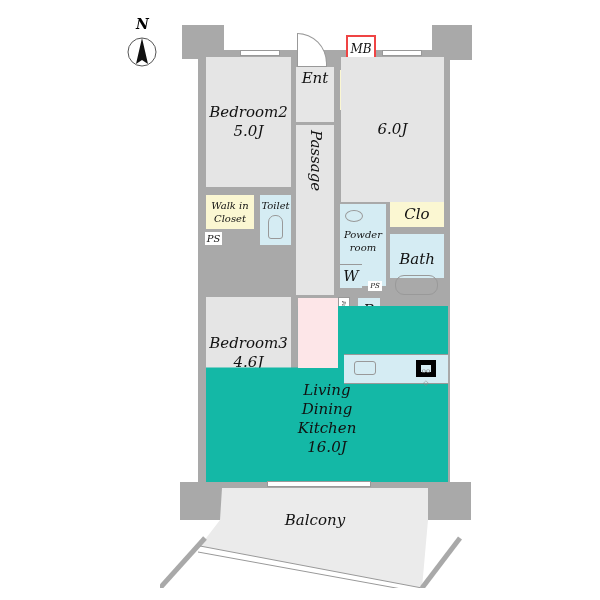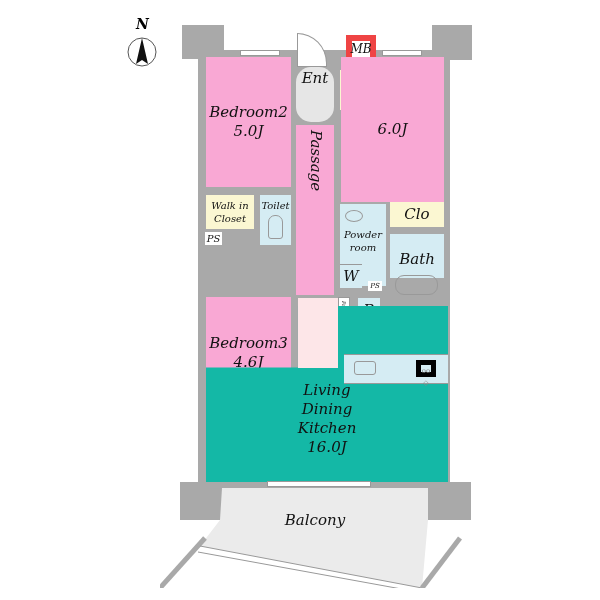--- a/index.html
+++ b/index.html
@@ -1,20 +1,20 @@
 <!DOCTYPE html>
 <html><head>
 <meta charset="utf-8">
 <style>
   html, body { margin:0; padding:0; background:#ffffff; }
   body { width:600px; height:600px; position:relative; overflow:hidden; font-family:"DejaVu Serif", serif; }
   .abs { position:absolute; box-sizing:border-box; }
   .wall { background:#a9a9a9; }
   .room { display:flex; flex-direction:column; align-items:center; justify-content:center; text-align:center; color:#111; font-style:italic; font-family:"DejaVu Serif", serif; }
-  .beige { background:#f9a8d4; }
+  .beige { background:#e5e5e5; }
   .pink { background:#14b8a6; }
   .blue { background:#d5ecf3; }
   .yellow { background:#fbf7d2; }
   .gray { background:#e6e6e6; }
   .white { background:#ffffff; }
   .lbl { font-size:15px; line-height:19px; }
   .lbl-sm { font-size:10px; line-height:13px; }
   .lbl-xs { font-size:7px; line-height:8px; }
   .vert { writing-mode:vertical-rl; }
   .window { background:#fff; border:1px solid #999; }
@@ -37,26 +37,26 @@
 <div class="abs wall" style="left:432px;top:25px;width:40px;height:35px;"></div>
 <div class="abs wall" style="left:180px;top:482px;width:43px;height:38px;"></div>
 <div class="abs wall" style="left:428px;top:482px;width:43px;height:38px;"></div>
 
 <div class="abs room beige" style="left:206px;top:57px;width:85px;height:130px;">
   <span class="lbl">Bedroom2</span>
   <span class="lbl">5.0J</span>
 </div>
 <div class="abs window" style="left:240px;top:50px;width:40px;height:6px;"></div>
 
-<div class="abs room gray" style="left:296px;top:67px;width:38px;height:55px;justify-content:flex-start;padding-top:2px;border-radius:15px;">
+<div class="abs room gray" style="left:296px;top:67px;width:38px;height:55px;justify-content:flex-start;padding-top:2px;">
   <span class="lbl">Ent</span>
 </div>
 <div class="abs door-arc" style="left:297px;top:33px;width:30px;height:34px;border-radius:0 30px 0 0;"></div>
 
-<div class="abs room white" style="left:346px;top:35px;width:30px;height:28px;border:6px solid #ef4444;">
+<div class="abs room white" style="left:346px;top:35px;width:30px;height:28px;border:2px solid #ef4444;">
   <span class="lbl-sm" style="font-size:12px;">MB</span>
 </div>
 
 <div class="abs room yellow" style="left:340px;top:70px;width:24px;height:40px;">
   <span class="lbl-xs vert">Shoes Box</span>
 </div>
 
 <div class="abs room beige" style="left:341px;top:57px;width:103px;height:145px;">
   <span class="lbl">6.0J</span>
 </div>

